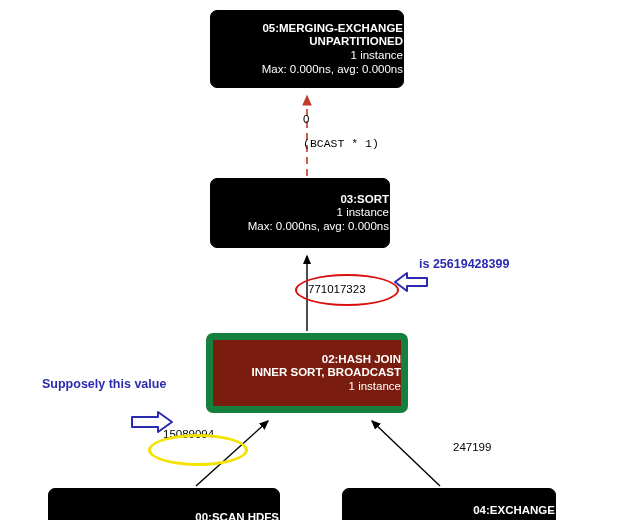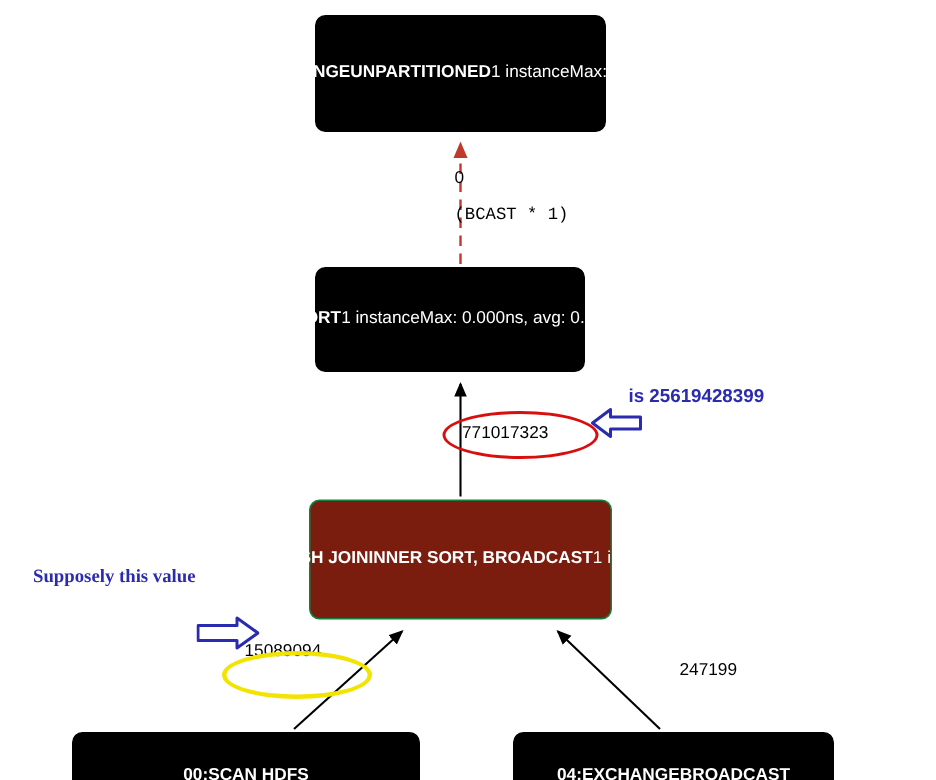--- a/index.html
+++ b/index.html
@@ -27,33 +27,33 @@
     height: 520px;
   }
 
   .node {
     position: absolute;
     box-sizing: border-box;
     border-radius: 7px;
     color: #ffffff;
     text-align: center;
     display: flex;
-    flex-direction: row;
+    flex-direction: column;
     justify-content: center;
-    align-items: center;
+    align-items: flex-end;
     line-height: 1.18;
     font-size: 11.5px;
   }
   .node.black {
     background: #000000;
     border: 1px solid #000000;
   }
   .node.maroon {
     background: #7b1d0e;
-    border: 1px solid #15803d;
+    border: 7px solid #15803d;
   }
   .node .line {
     display: block;
     white-space: nowrap;
   }
   .node .title {
     font-weight: bold;
   }
 
   #node-merging-exchange {
@@ -143,23 +143,22 @@
     font-size: 12.5px;
     font-weight: bold;
     line-height: 1.35;
     white-space: nowrap;
   }
   #annot-top {
     left: 419px;
     top: 256px;
   }
   #annot-bottom {
-    left: 22px;
+    left: 42px;
     top: 376px;
-    font-family: Liberation Serif, serif;
   }
 
   .arrow-annot {
     position: absolute;
   }
   #arrow-annot-top {
     left: 394px;
     top: 271px;
   }
   #arrow-annot-bottom {

